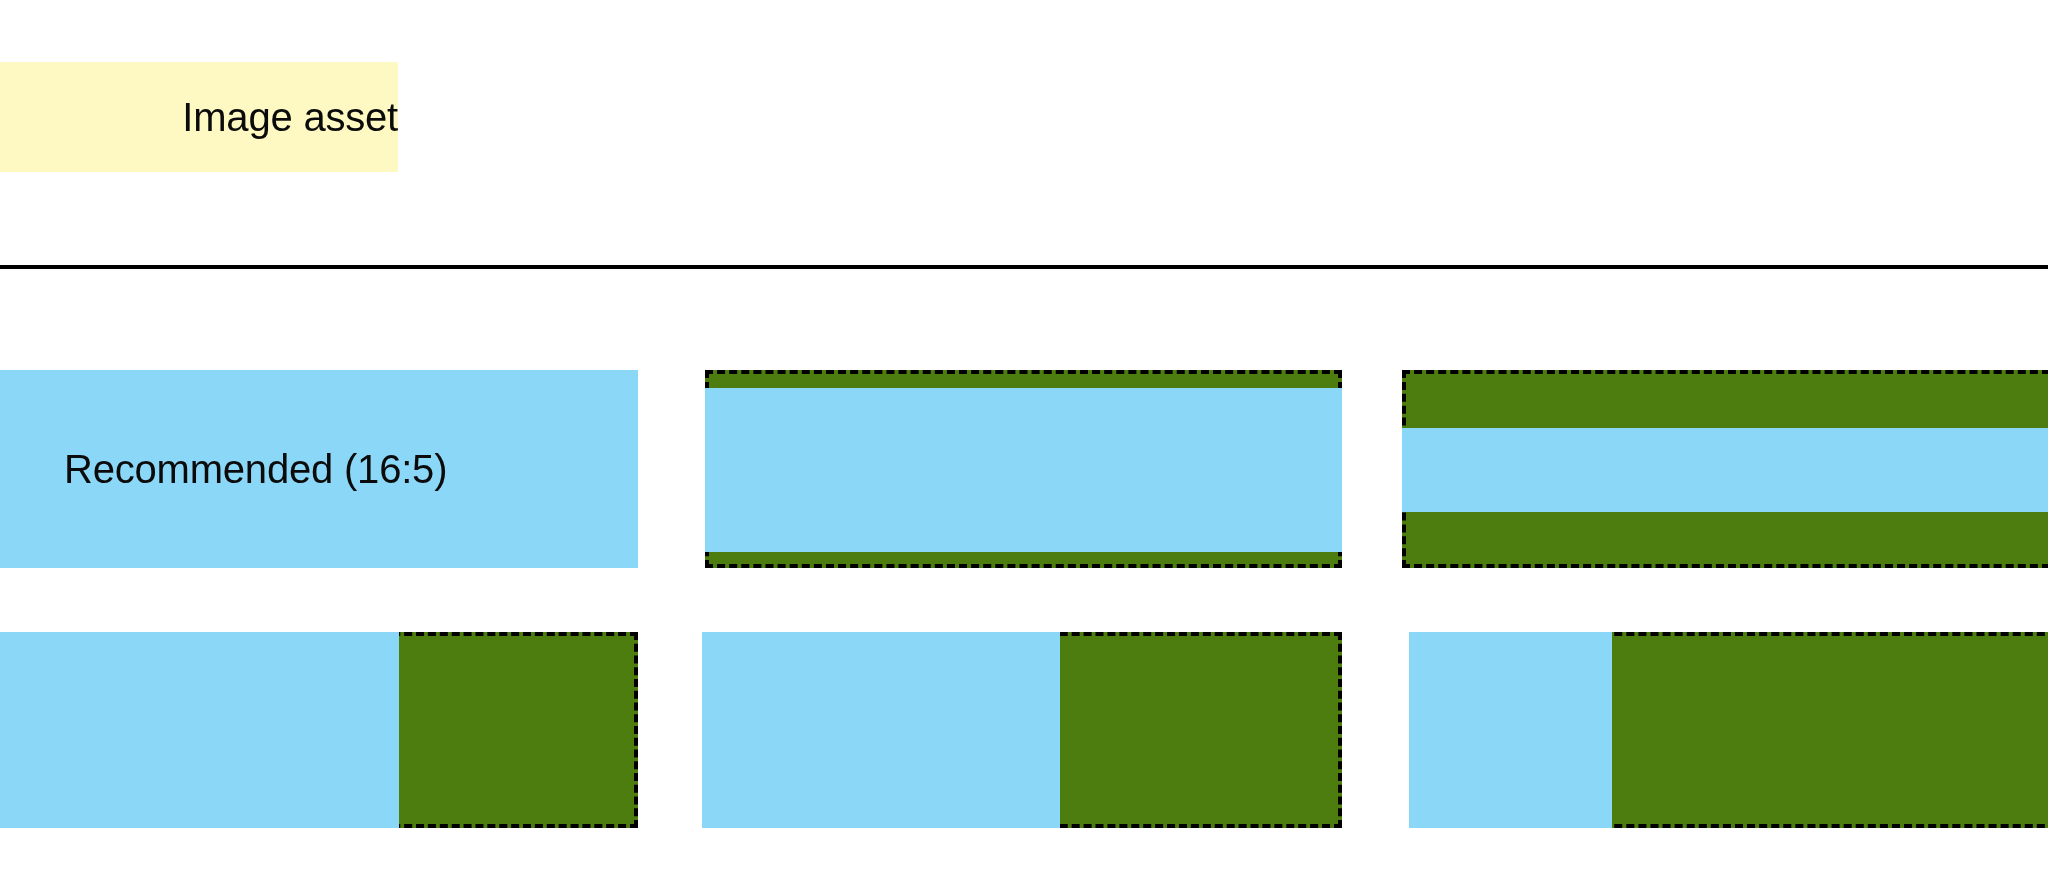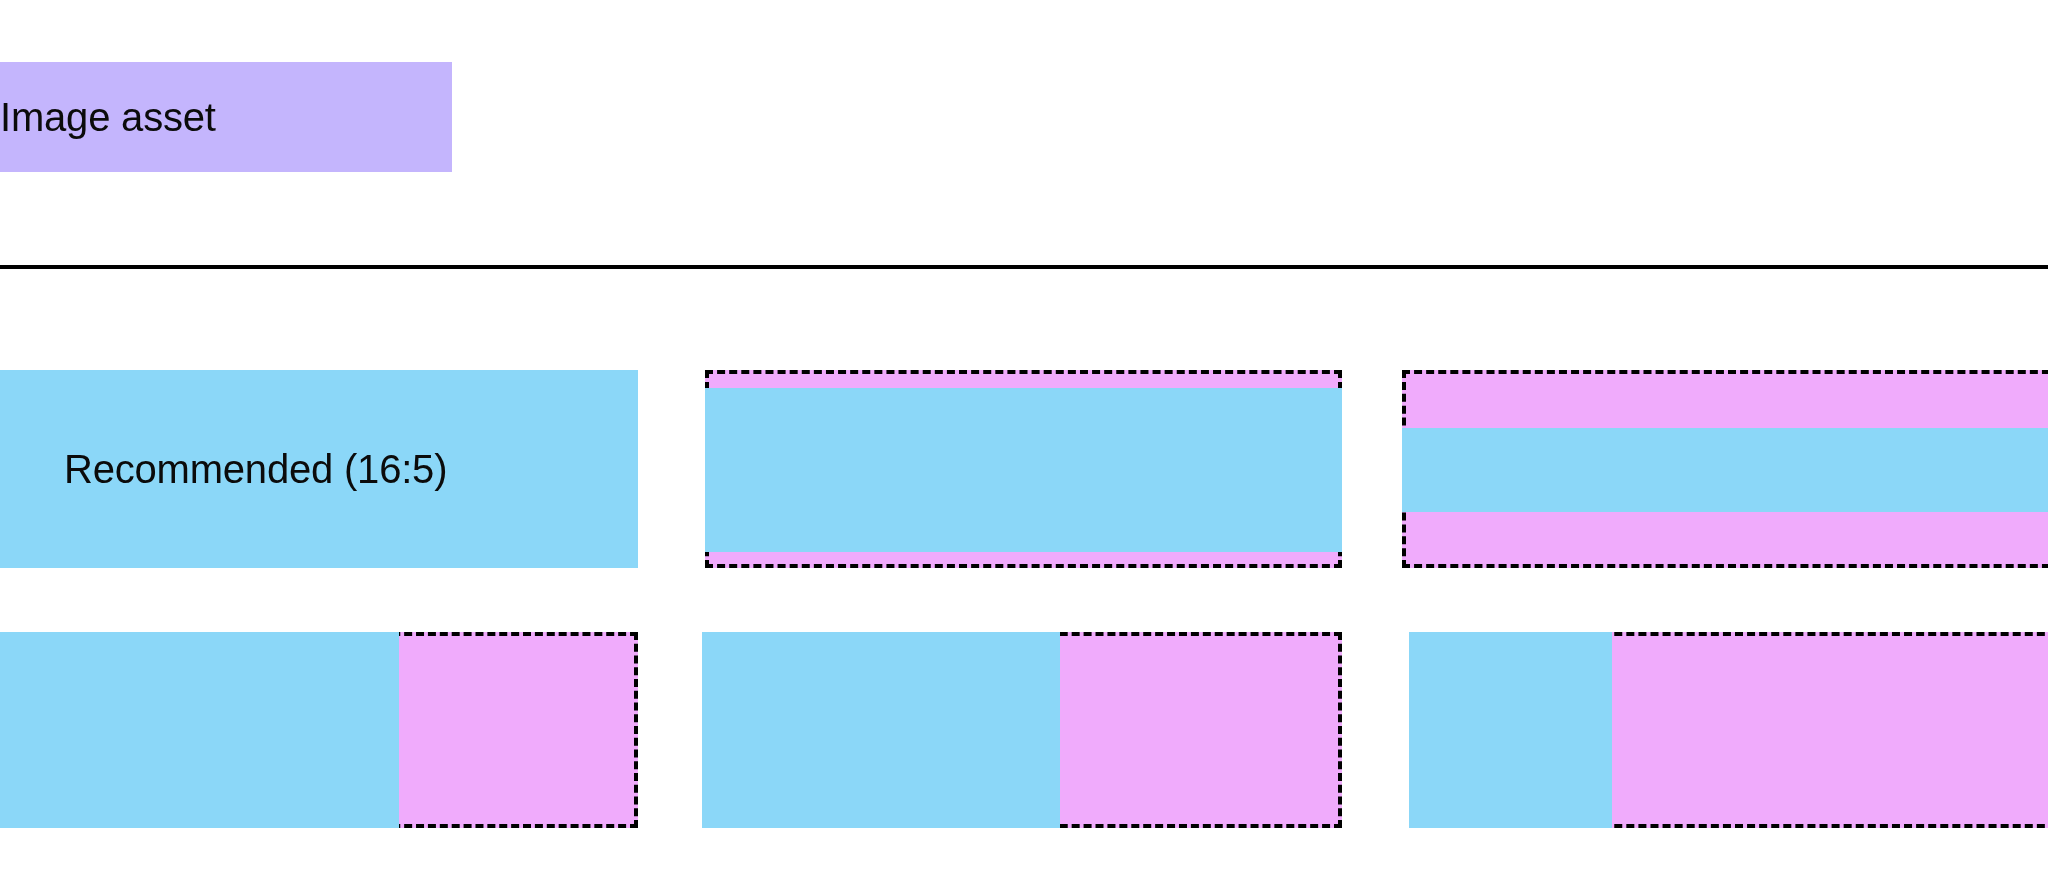--- a/index.html
+++ b/index.html
@@ -23,26 +23,26 @@
     inset: 0;
   }
 
   
   .abs { position: absolute; box-sizing: border-box; }
 
   
   .asset-chip {
     left: 0px;
     top: 62px;
-    width: 452px;
+    width: 398px;
     height: 110px;
-    background: #c4b5fd;
+    background: #fef9c3;
     display: flex;
     align-items: center;
-    justify-content: flex-start;
+    justify-content: flex-end;
   }
   .asset-chip-label {
     font-size: 40px;
     line-height: 1;
     letter-spacing: -0.2px;
     color: #0b0b0b;
     white-space: nowrap;
   }
 
   .header-space {
@@ -69,21 +69,21 @@
     left: 0px;
     top: 265px;
     width: 2048px;
     height: 4px;
     background: #000000;
   }
 
   
   .frame {
     border: 4px dashed #000000;
-    background: #f0abfc;
+    background: #4d7c0f;
   }
   .fill {
     background: #8BD7F8;
     position: absolute;
   }
 
   .frame-label {
     position: absolute;
     left: 60px;
     top: 50%;

